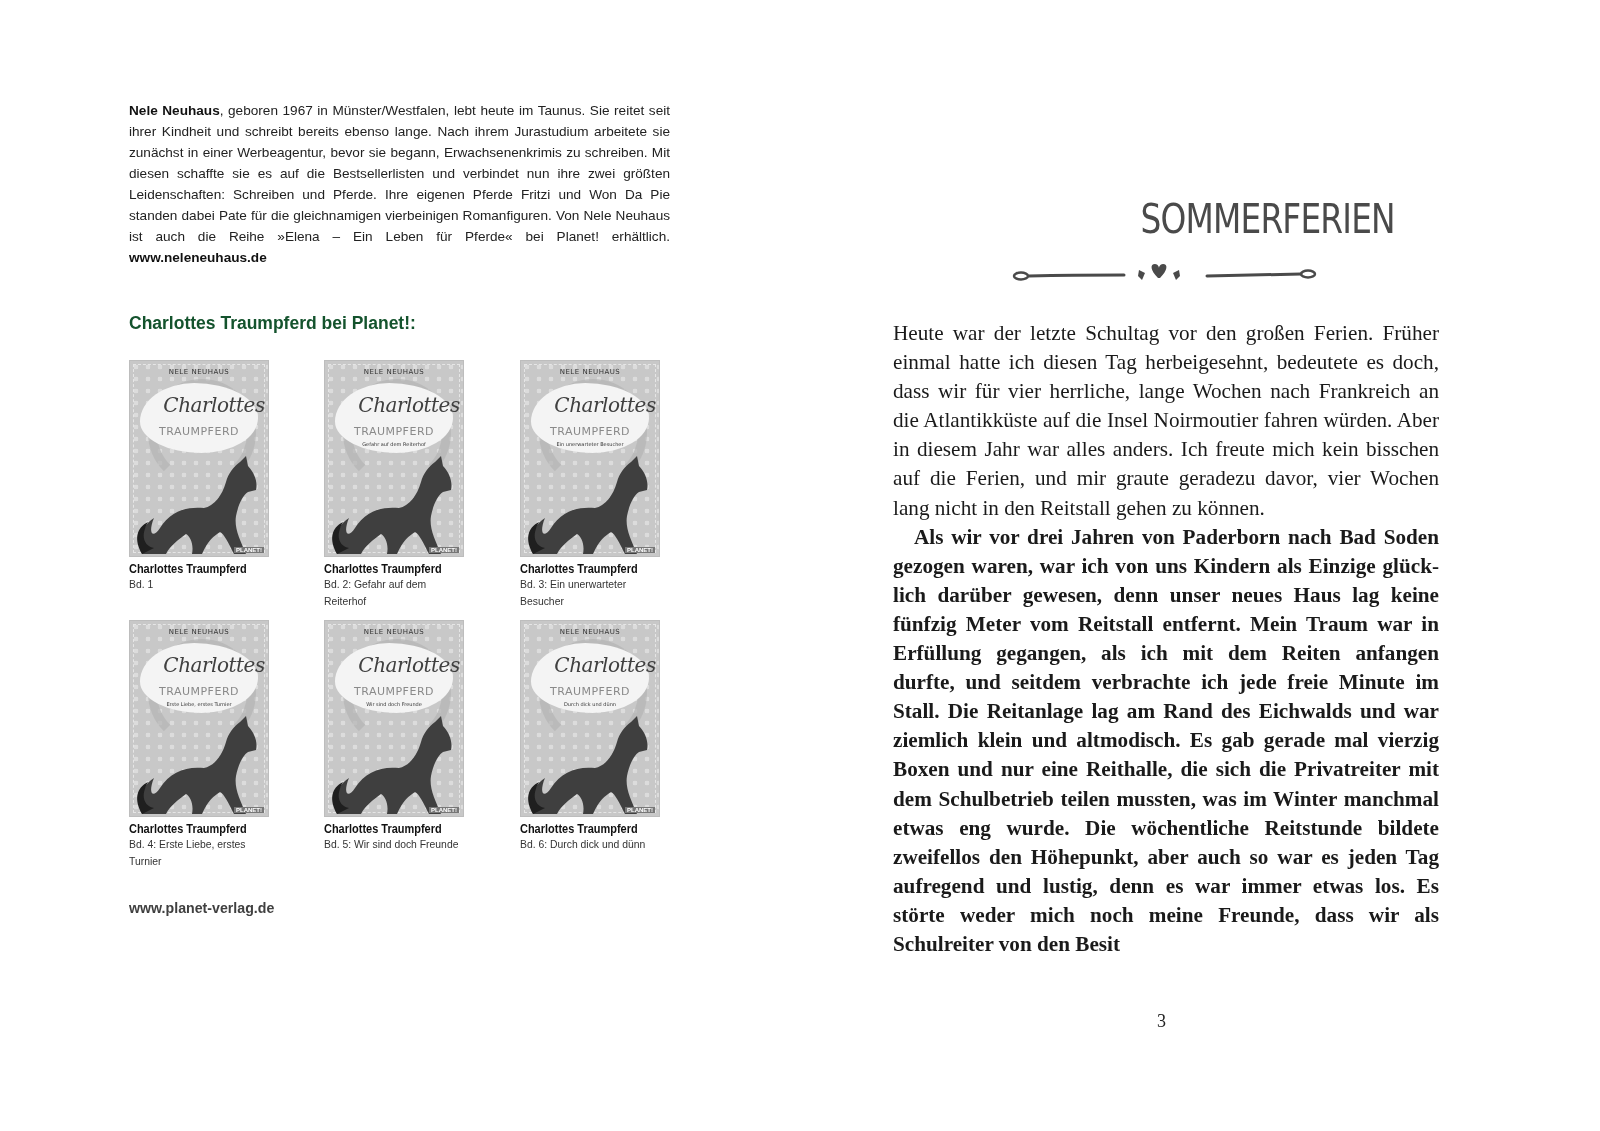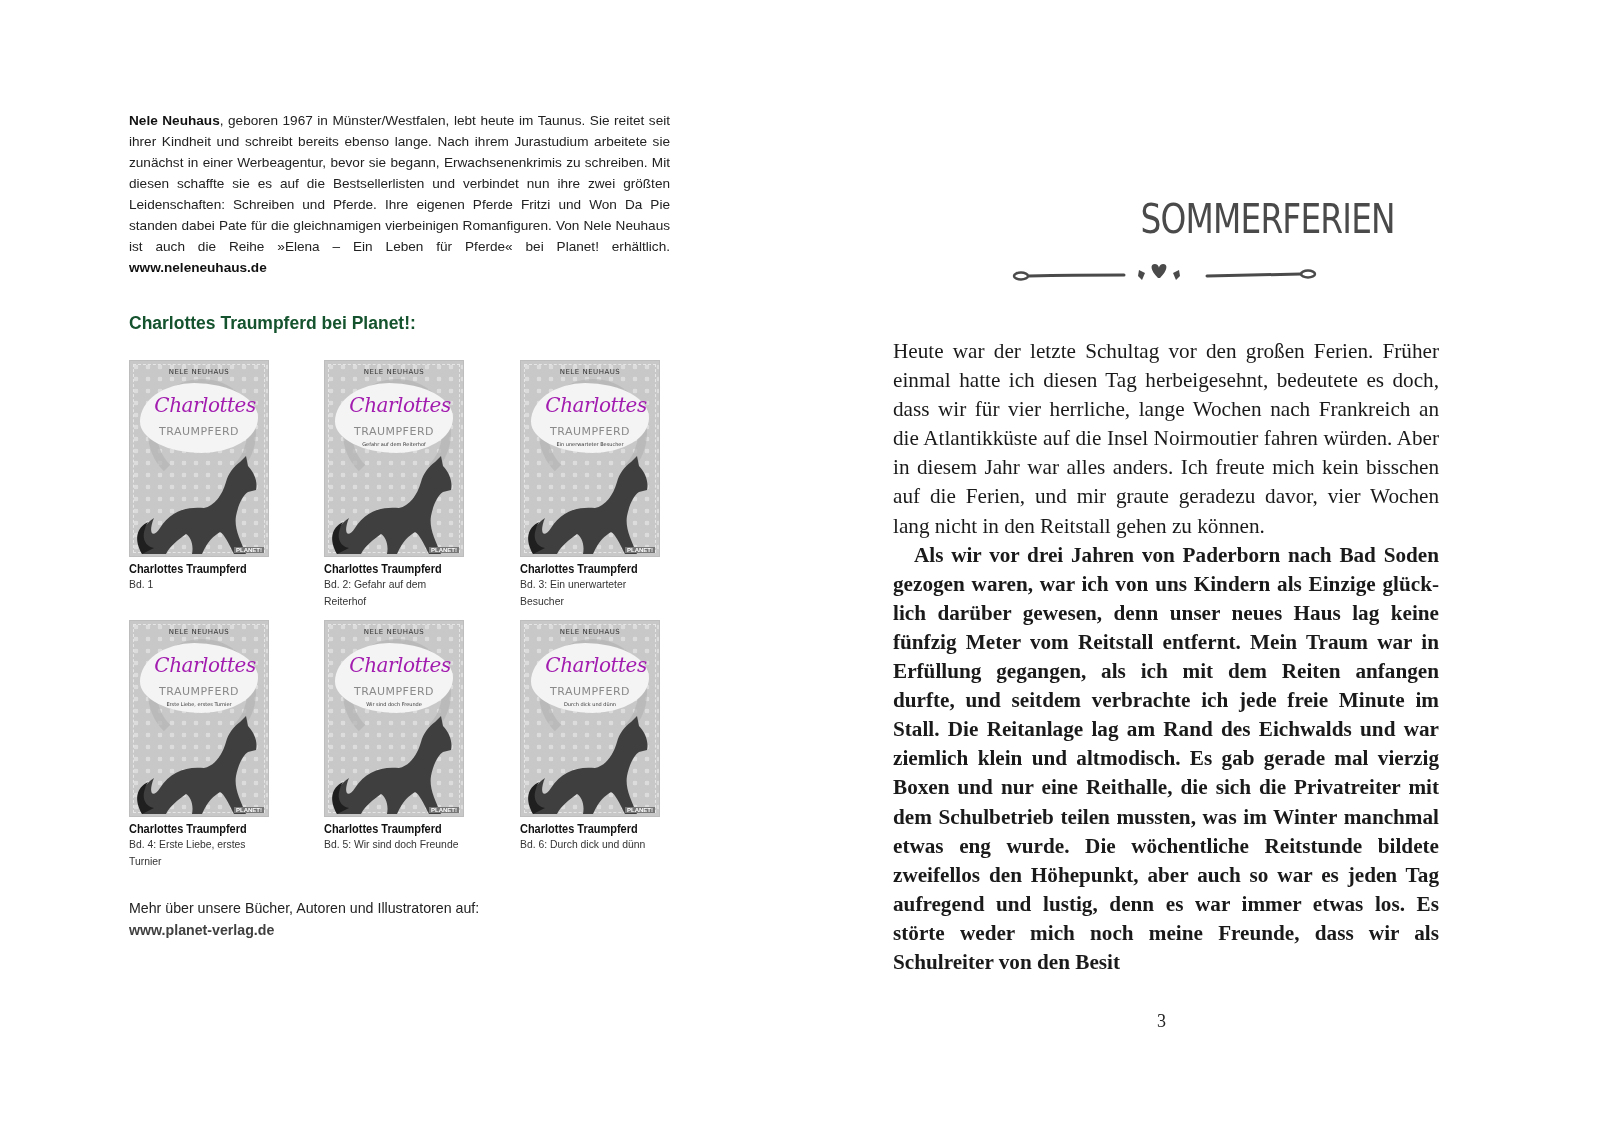--- a/index.html
+++ b/index.html
@@ -4,40 +4,40 @@
 <style>
   html, body { margin:0; padding:0; background:#ffffff; }
   body { width:1600px; height:1131px; position:relative; overflow:hidden; color:#1a1a1a; }
   .page { position:absolute; top:0; height:1131px; }
   .page-left { left:0; width:800px; }
   .page-right { left:800px; width:800px;margin-top:28px; }
 
   
   .bio { position:absolute; left:129px; top:100px; width:541px;
          font-family:"Liberation Sans", sans-serif; font-size:13.6px; line-height:21px;
-         text-align:justify; color:#222;margin-top:10px; }
+         text-align:justify; color:#222; }
   .bio b { font-weight:bold; color:#111; }
   .series-heading { position:absolute; left:129px; top:313px;
          font-family:"Liberation Sans", sans-serif; font-weight:bold; font-size:17.5px; color:#14532d; }
 
   .book { position:absolute; width:150px; }
   .cover { width:140px; height:197px; position:relative; overflow:hidden;
            background:#c8c8c8; border:1px solid #bdbdbd; box-sizing:border-box; }
   .cover .dots { position:absolute; inset:0;
            background-image: radial-gradient(circle, #dcdcdc 2.2px, transparent 2.6px);
            background-size:12px 12px; }
   .cover .frame { position:absolute; inset:3px; border:1px dashed #e6e6e6; }
   .cover .author { position:absolute; top:7px; left:0; width:100%; text-align:center;
            font-family:"DejaVu Sans", sans-serif; font-size:7px; letter-spacing:0.5px; color:#333; }
   .cover .cloud { position:absolute; left:10px; top:22px; width:118px; height:70px;
            background:#f4f4f4; border-radius:46% 54% 48% 52% / 55% 50% 50% 45%; }
   .cover .horseshoe { position:absolute; left:18px; top:18px; width:108px; height:108px;
            border:9px solid #b5b5b5; border-bottom-color:transparent; border-radius:50%; box-sizing:border-box; opacity:.7; }
-  .cover .title1 { position:absolute; top:32px; left:6px; width:100%; text-align:center;
-           font-family:"DejaVu Serif", serif; font-style:italic; font-size:20px; color:#a21caf; letter-spacing:-0.5px; }
+  .cover .title1 { position:absolute; top:32px; left:15px; width:100%; text-align:center;
+           font-family:"DejaVu Serif", serif; font-style:italic; font-size:20px; color:#404040; letter-spacing:-0.5px; }
   .cover .title2 { position:absolute; top:64px; left:0; width:100%; text-align:center;
            font-family:"DejaVu Sans", sans-serif; font-size:11px; letter-spacing:0.5px; color:#8a8a8a; }
   .cover .subtitle { position:absolute; top:80px; left:0; width:100%; text-align:center;
            font-family:"DejaVu Sans", sans-serif; font-size:5px; line-height:6px; color:#333; }
   .cover .horse { position:absolute; left:0; bottom:0; width:140px; height:120px; }
   .cover .publisher { position:absolute; right:4px; bottom:3px;
            font-family:"Liberation Sans", sans-serif; font-weight:bold; font-size:6px; color:#fff;
            background:#777; padding:0 2px; }
   .book-title { margin-top:5px; font-family:"Liberation Sans", sans-serif; font-weight:bold;
            font-size:12.2px; color:#111; transform:scaleX(0.9); transform-origin:left; white-space:nowrap; }
@@ -46,21 +46,21 @@
 
   .more { position:absolute; left:129px; top:897px; font-family:"Liberation Sans", sans-serif;
           font-size:14.2px; line-height:22px; color:#222; }
   .more b { font-weight:bold; color:#404040; }
 
   
   .chapter-title { position:absolute; left:0; top:168px; width:100%; padding-left:165px; box-sizing:border-box;
           text-align:center; font-family:"DejaVu Sans", sans-serif; font-size:40px; color:#4a4a4a;
           letter-spacing:-1px; transform:scaleX(0.82); transform-origin:center; }
   .ornament { position:absolute; left:212px; top:228px; width:306px; height:32px; }
-  .body-text { position:absolute; left:93px; top:309px; width:546px;
+  .body-text { position:absolute; left:93px; top:291px; width:546px;
           font-family:"Liberation Serif", serif; font-size:21.2px; line-height:29.1px;
           text-align:justify; color:#1a1a1a; }
   .body-text p { margin:0; }
   .body-text p + p { text-indent:21px;font-weight:bold; }
   .page-number { position:absolute; left:357px; top:983px; font-family:"Liberation Serif", serif;
           font-size:18px; color:#222; }
 </style>
 </head>
 <body>
 
@@ -180,21 +180,20 @@
         <path d="M12 118 C4 104 6 92 18 86 C10 100 14 110 24 112 Z" fill="#1f1f1f"></path>
       </svg>
       <div class="publisher">PLANET!</div>
     </div>
     <div class="book-title">Charlottes Traumpferd</div>
     <div class="book-sub">Bd. 6: Durch dick und dünn</div>
   </div>
     </div>
 
   <div class="more">
-    <div>Mehr über unsere Bücher, Autoren und Illustratoren auf:</div>
     <b>www.planet-verlag.de</b>
   </div>
 </div>
 
 <div class="page page-right">
   <div class="chapter-title">SOMMERFERIEN</div>
   <svg class="ornament" viewBox="0 0 306 32">
     <ellipse cx="9" cy="20" rx="7" ry="3.5" fill="none" stroke="#4a4a4a" stroke-width="2.5"></ellipse>
     <path d="M17 20 Q60 19 112 19" stroke="#4a4a4a" stroke-width="3" fill="none" stroke-linecap="round"></path>
     <path d="M127 14 l6 3 l-3 7 l-4 -4 z" fill="#4a4a4a"></path>

